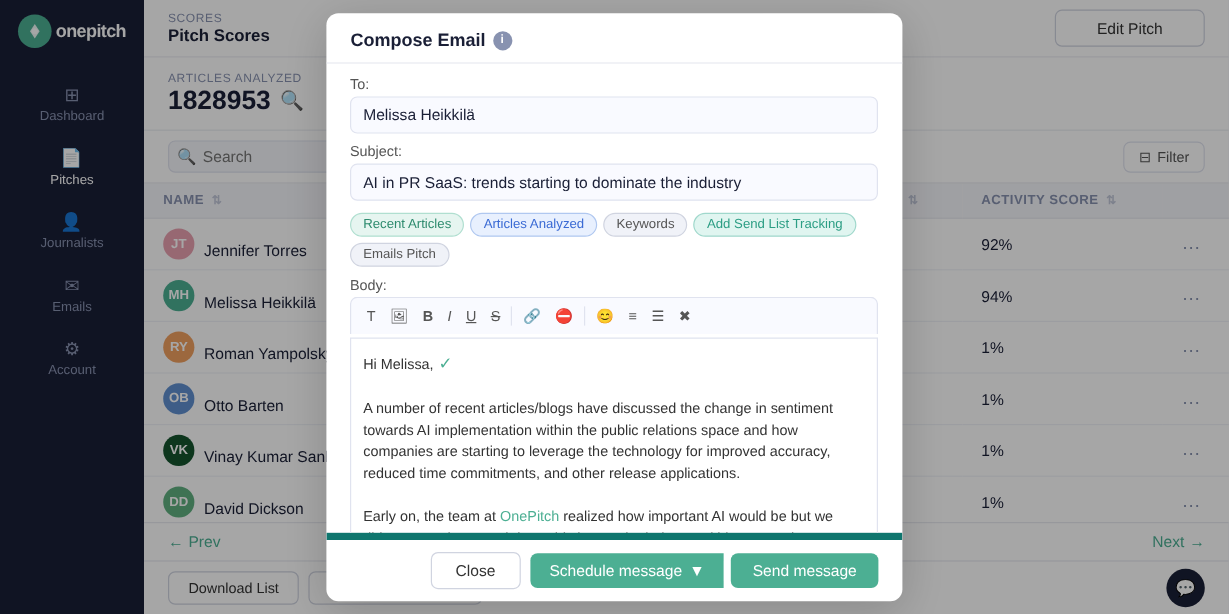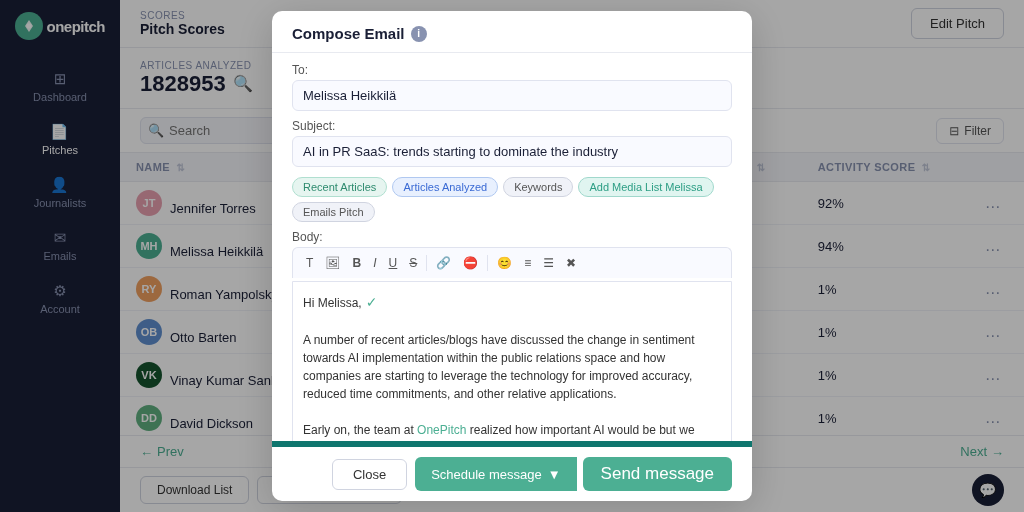--- a/index.html
+++ b/index.html
@@ -20,21 +20,21 @@
 
     
     .main-content { flex: 1; display: flex; flex-direction: column; overflow: hidden; background: #f5f6fa; }
 
     
     .topbar { background: #fff; padding: 8px 20px; display: flex; align-items: center; justify-content: space-between; border-bottom: 1px solid #e8eaf0; }
     .topbar-left { display: flex; flex-direction: column; }
     .topbar-scores-label { font-size: 10px; color: #8892b0; text-transform: uppercase; letter-spacing: 0.5px; }
     .topbar-title { font-size: 14px; font-weight: 700; color: #1a1f36; }
     .topbar-right { display: flex; gap: 10px; }
-    .btn-edit-pitch { background: #fff; border: 1px solid #d0d4e0; border-radius: 6px; padding: 7px 18px; font-size: 13px; cursor: pointer; color: #333; font-weight: 500; }
+    .btn-edit-pitch { background: #fff; border: 1px solid #d0d4e0; border-radius: 6px; padding: 7px 34px; font-size: 13px; cursor: pointer; color: #333; font-weight: 500; }
 
     
     .stats-row { display: flex; padding: 10px 20px; gap: 0; background: #fff; border-bottom: 1px solid #e8eaf0; align-items: center; }
     .stat-block { display: flex; flex-direction: column; margin-right: 40px; }
     .stat-label { font-size: 10px; color: #8892b0; text-transform: uppercase; letter-spacing: 0.5px; }
     .stat-value { font-size: 22px; font-weight: 700; color: #1a1f36; }
     .stat-divider { width: 1px; height: 40px; background: #e8eaf0; margin-right: 40px; }
     .stat-with-icon { display: flex; align-items: center; gap: 8px; }
     .stat-icon-btn { background: none; border: none; cursor: pointer; color: #8892b0; font-size: 16px; }
     .table-toolbar { display: flex; align-items: center; padding: 8px 20px; background: #fff; border-bottom: 1px solid #e8eaf0; gap: 10px; }
@@ -95,21 +95,21 @@
     .editor-tool-sep { width: 1px; height: 16px; background: #e0e3ef; margin: 0 2px; }
     .body-textarea { border: 1px solid #e0e3ef; border-radius: 0 0 6px 6px; padding: 10px; font-size: 12px; color: #333; min-height: 160px; resize: none; outline: none; width: 100%; line-height: 1.5; }
     .onepitch-link { color: #4caf93; text-decoration: none; }
     .check-mark { color: #4caf93; font-size: 14px; margin-left: 4px; }
     .greeting-line { display: flex; align-items: center; }
 
     
     .modal-footer { padding: 10px 20px; border-top: 6px solid #0f766e; display: flex; align-items: center; gap: 8px; justify-content: flex-end; }
     .btn-close { background: #fff; border: 1px solid #d0d4e0; border-radius: 6px; padding: 7px 20px; font-size: 13px; cursor: pointer; color: #333; }
     .btn-schedule { background: #4caf93; border: none; border-radius: 6px 0 0 6px; padding: 7px 16px; font-size: 13px; cursor: pointer; color: #fff; display: flex; align-items: center; gap: 6px; }
-    .btn-send { background: #4caf93; border: none; border-radius: 6px; padding: 7px 18px; font-size: 17px; cursor: pointer; color: #fff; }
+    .btn-send { background: #4caf93; border: none; border-radius: 6px; padding: 7px 18px; font-size: 13px; cursor: pointer; color: #fff; }
     .schedule-group { display: flex; }
 
     
     .av-pink { background: #e8a0b0; }
     .av-teal { background: #4caf93; }
     .av-orange { background: #f0a060; }
     .av-blue { background: #6090d0; }
     .av-purple { background: #14532d; }
     .av-green { background: #60b080; }
   </style>
@@ -333,21 +333,21 @@
 
         <div class="form-row">
           <span class="form-label">Subject:</span>
           <input class="form-input" type="text" value="AI in PR SaaS: trends starting to dominate the industry" style="">
         </div>
 
         <div class="tags-row" id="tags-container">
         <span class="tag tag-green">Recent Articles</span>
             <span class="tag tag-blue">Articles Analyzed</span>
             <span class="tag tag-gray">Keywords</span>
-            <span class="tag tag-teal">Add Media List Melissa</span>
+            <span class="tag tag-teal">Add Send List Tracking</span>
             <span class="tag tag-gray">Emails Pitch</span>
           </div>
 
         <div class="form-row">
           <span class="form-label">Body:</span>
           <div class="body-editor-toolbar">
             <button class="editor-tool-btn">T</button>
             <button class="editor-tool-btn">🖼</button>
             <button class="editor-tool-btn"><b>B</b></button>
             <button class="editor-tool-btn"><i>I</i></button>
@@ -361,21 +361,21 @@
             <button class="editor-tool-btn">≡</button>
             <button class="editor-tool-btn">☰</button>
             <button class="editor-tool-btn">✖</button>
           </div>
           <div class="body-textarea" contenteditable="true" id="body-editor" style="">
     <div class="greeting-line">
                 <span>Hi Melissa,</span>
                 <span class="check-mark">✓</span>
               </div>
     <br>
-    <p>A number of recent articles/blogs have discussed the change in sentiment towards AI implementation within the public relations space and how companies are starting to leverage the technology for improved accuracy, reduced time commitments, and other relative applications.</p>
+    <p>A number of recent articles/blogs have discussed the change in sentiment towards AI implementation within the public relations space and how companies are starting to leverage the technology for improved accuracy, reduced time commitments, and other release applications.</p>
     <br>
     <p>Early on, the team at <a href="#" class="onepitch-link">OnePitch</a> realized how important AI would be but we didn't expect how much it would change the industry within a very short amount of time. As more and more companies start to release AI-enabled tools, the team at OnePitch is taking a more modest approach to AI investment and tool creation.</p>
     <br>
     
     <br>
     
   </div>
         </div>
       </div>
       <div class="modal-footer">

